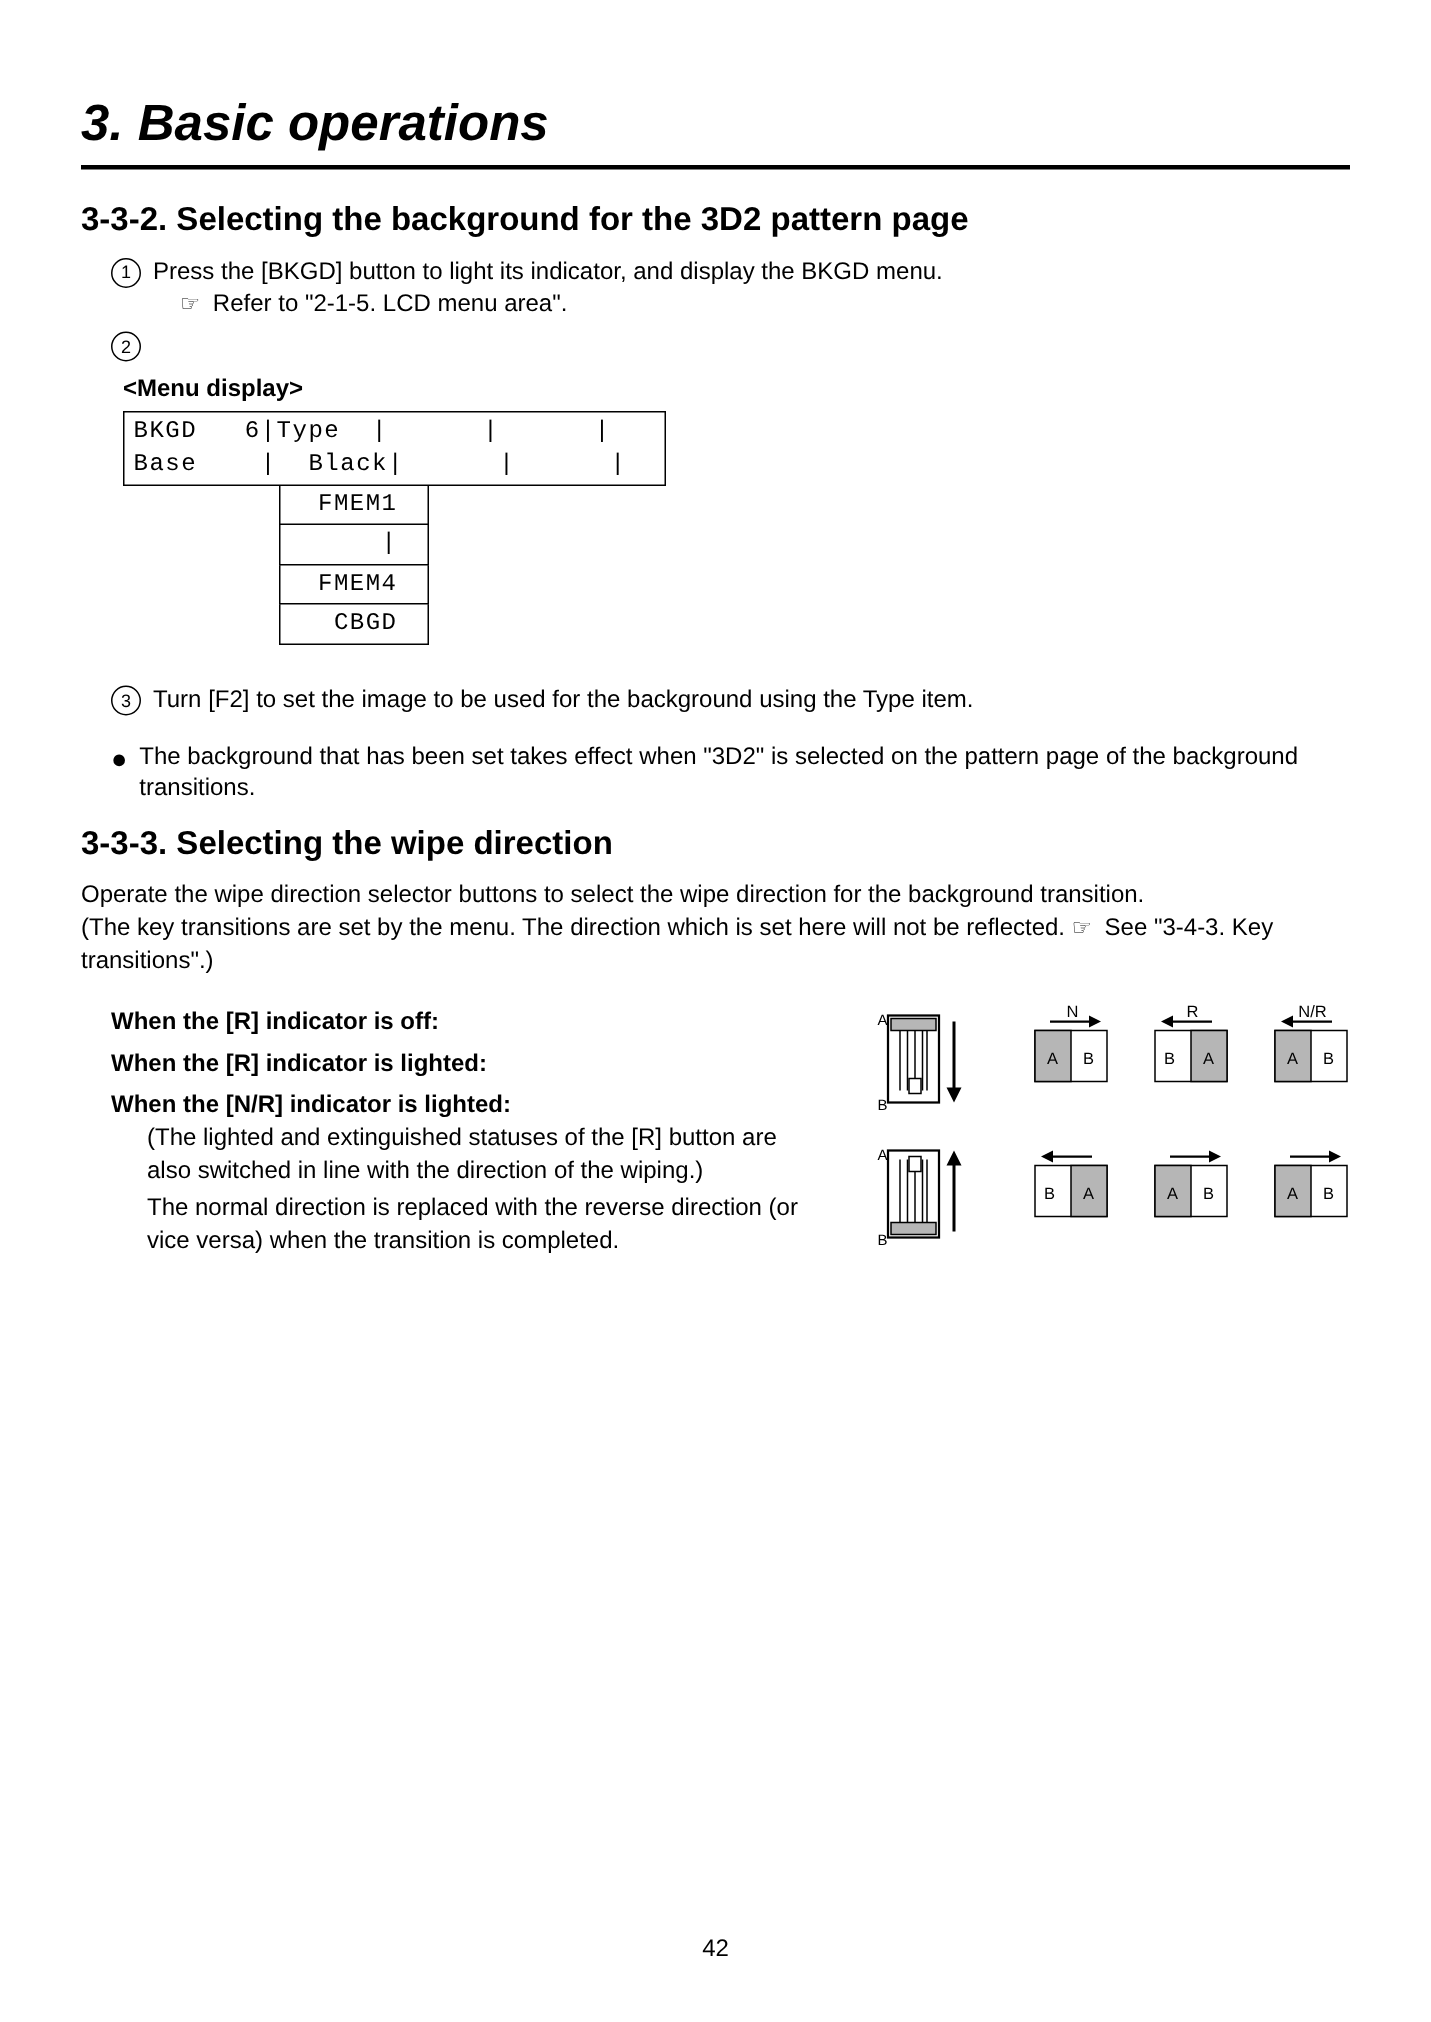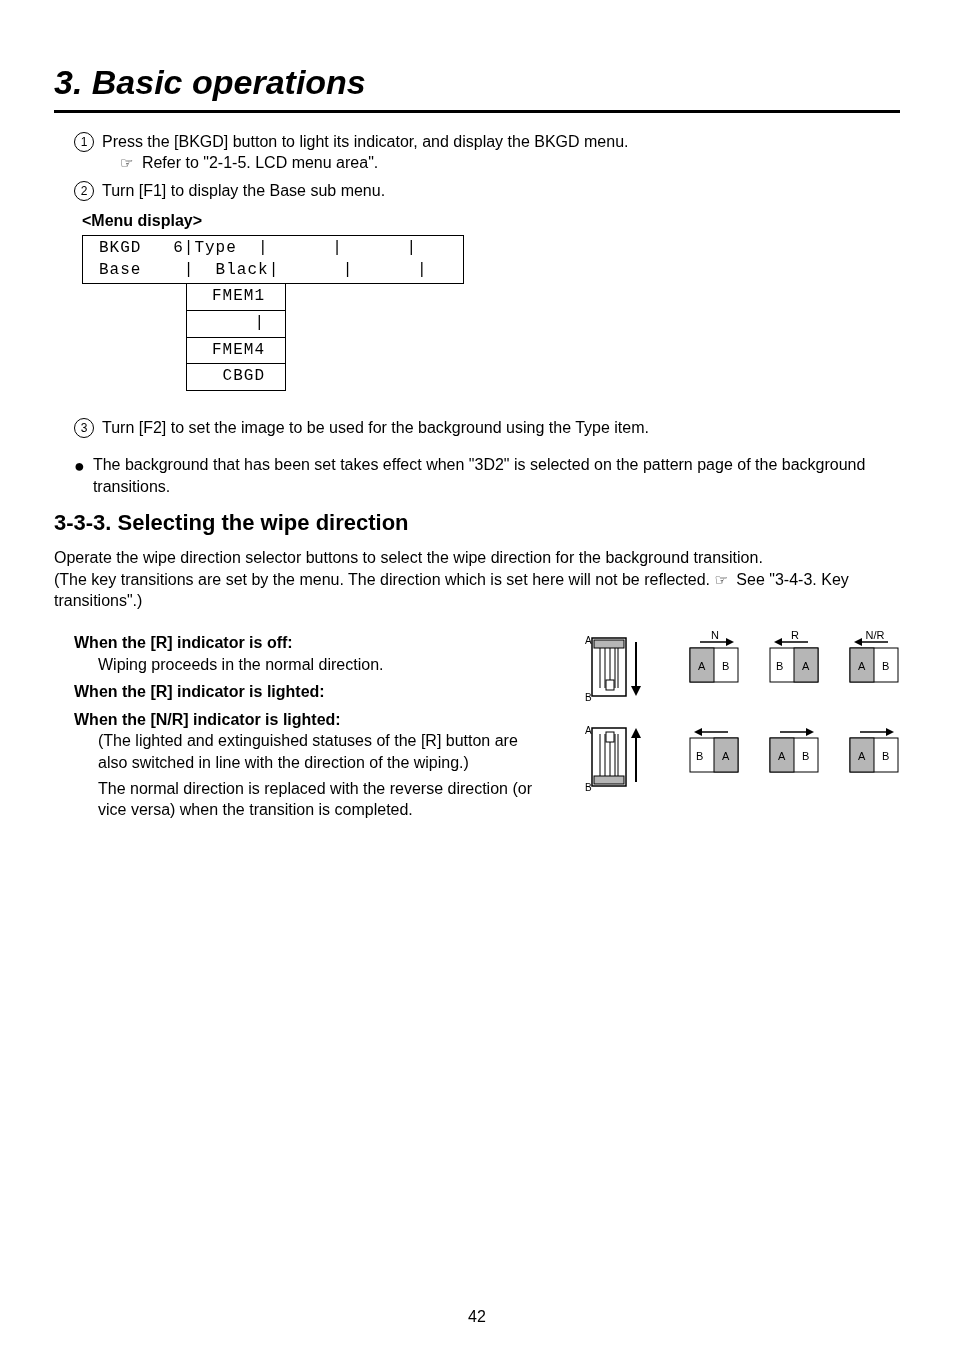--- a/index.html
+++ b/index.html
@@ -78,21 +78,21 @@
     margin-left: 28px;
   }
   .menu-box, .menu-sub {
     font-family: "Courier New", monospace;
     font-size: 16px;
     letter-spacing: 1px;
     white-space: pre;
   }
   .menu-box {
     border: 1px solid #000;
-    padding: 2px 16px;
+    padding: 2px 6px;
     width: 348px;
   }
   .menu-sub {
     border: 1px solid #000;
     border-top: none;
     padding: 2px 20px;
     margin-left: 104px;
     width: 58px;
     text-align: right;
   }
@@ -118,53 +118,53 @@
   }
   .indicator-heading {
     font-weight: bold;
     margin: 6px 0 0 20px;
   }
   .indicator-desc {
     margin: 0 0 4px 44px;
   }
   .page-num {
     position: absolute;
-    bottom: 20px;
+    bottom: 37px;
     left: 0;
     width: 100%;
     text-align: center;
     font-size: 16px;
   }
 </style>
 </head>
 <body>
 
 <div class="page">
 
   <div class="chapter-title">3. Basic operations</div>
 
+  <div class="section-title">3-3-2. Selecting the background for the 3D2 pattern page</div>
 
 
   <div class="steps">
 
     <div class="step">
       <div class="step-inner">
         <span class="circled">1</span>
         <span>Press the [BKGD] button to light its indicator, and display the BKGD menu.</span>
       </div>
       <div class="refer-line">
         <span class="hand">☞</span>
         <span>Refer to "2-1-5. LCD menu area".</span>
       </div>
     </div>
 
     <div class="step">
       <div class="step-inner">
         <span class="circled">2</span>
-        <span>Turn [F1] to display the Base sub menu.</span>
       </div>
     </div>
 
   </div>
 
   <div class="menu-heading">&lt;Menu display&gt;</div>
   <div class="menu-display">
     <div class="menu-box"><span>BKGD   6|Type  |      |      |</span>
 <span>Base    |  Black|      |      |</span></div>
     <div class="menu-sub">FMEM1</div>
@@ -190,21 +190,20 @@
   <div class="section-title second">3-3-3. Selecting the wipe direction</div>
 
   <p class="body-text" style="margin-bottom:0;">Operate the wipe direction selector buttons to select the wipe direction for the background transition.</p>
   <p class="body-text">
     <span>(The key transitions are set by the menu. The direction which is set here will not be reflected. </span><span class="hand">☞</span><span> See "3-4-3. Key transitions".)</span>
   </p>
 
   <div class="indicator-block">
     <div class="indicator-text">
       <div class="indicator-heading">When the [R] indicator is off:</div>
-      <div class="indicator-desc">Wiping proceeds in the normal direction.</div>
 
       <div class="indicator-heading">When the [R] indicator is lighted:</div>
 
       <div class="indicator-heading">When the [N/R] indicator is lighted:</div>
       <div class="indicator-desc">(The lighted and extinguished statuses of the [R] button are also switched in line with the direction of the wiping.)</div>
       <div class="indicator-desc">The normal direction is replaced with the reverse direction (or vice versa) when the transition is completed.</div>
     </div>
 
     <div>
       <svg width="330" height="180" viewBox="0 0 330 180">

